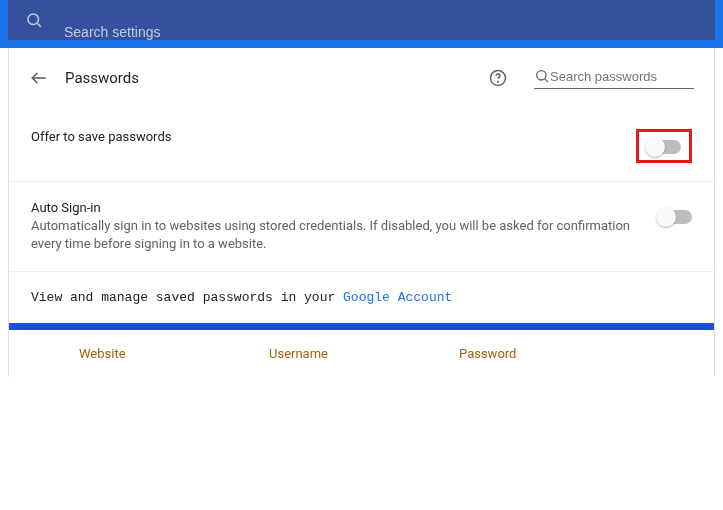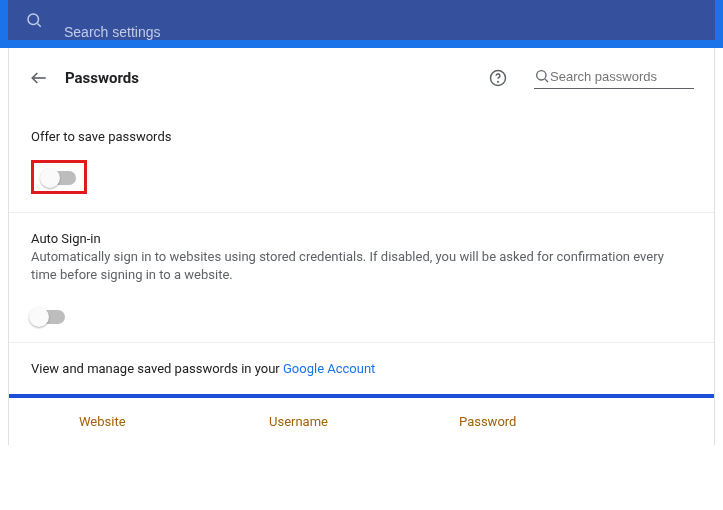--- a/index.html
+++ b/index.html
@@ -53,21 +53,21 @@
   }
   .header {
     display: flex;
     align-items: center;
     padding: 18px 20px 14px 20px;
     gap: 16px;
   }
   .page-title {
     font-size: 15px;
     color: #202124;
-    font-weight: 700;
+    font-weight: 400;
     flex: 1;
   }
   .search-passwords {
     display: flex;
     align-items: center;
     border-bottom: 1px solid #5f6368;
     padding: 2px 0 4px 0;
     width: 160px;
   }
   .search-passwords input {
@@ -83,21 +83,20 @@
     display: inline-flex; align-items:center; justify-content:center;
     color:#5f6368;
     cursor:pointer;
   }
   .row {
     padding: 18px 22px;
     border-top: 1px solid #eeeeee;
     display: flex;
     align-items: flex-start;
     gap: 16px;
-    flex-direction: column;
   }
   .row-text { flex:1; }
   .row-title { font-size: 13px; color:#202124; }
   .row-desc { font-size: 13px; color:#5f6368; margin-top:2px; line-height:1.4; }
   .toggle {
     width: 34px; height: 14px;
     background:#bdbdbd;
     border-radius: 7px;
     position: relative;
     margin-top: 2px;
@@ -208,21 +207,21 @@
 
   <div class="row">
     <div class="row-text">
       <div class="row-title">Auto Sign-in</div>
       <div class="row-desc">Automatically sign in to websites using stored credentials. If disabled, you will be asked for confirmation every time before signing in to a website.</div>
     </div>
     <div class="toggle" style="margin-top:10px;"></div>
   </div>
 
 
-  <div class="row" style="border-bottom:4px solid #1d4ed8;">
+  <div class="row" style="border-bottom:7px solid #1d4ed8;font-family:Liberation Mono, monospace;">
     <div class="row-text">
       <span>View and manage saved passwords in your </span><span class="link">Google Account</span>
     </div>
   </div>
 
 
   <div class="table-head">
     <div class="col-website">Website</div>
     <div class="col-username">Username</div>
     <div class="col-password">Password</div>

